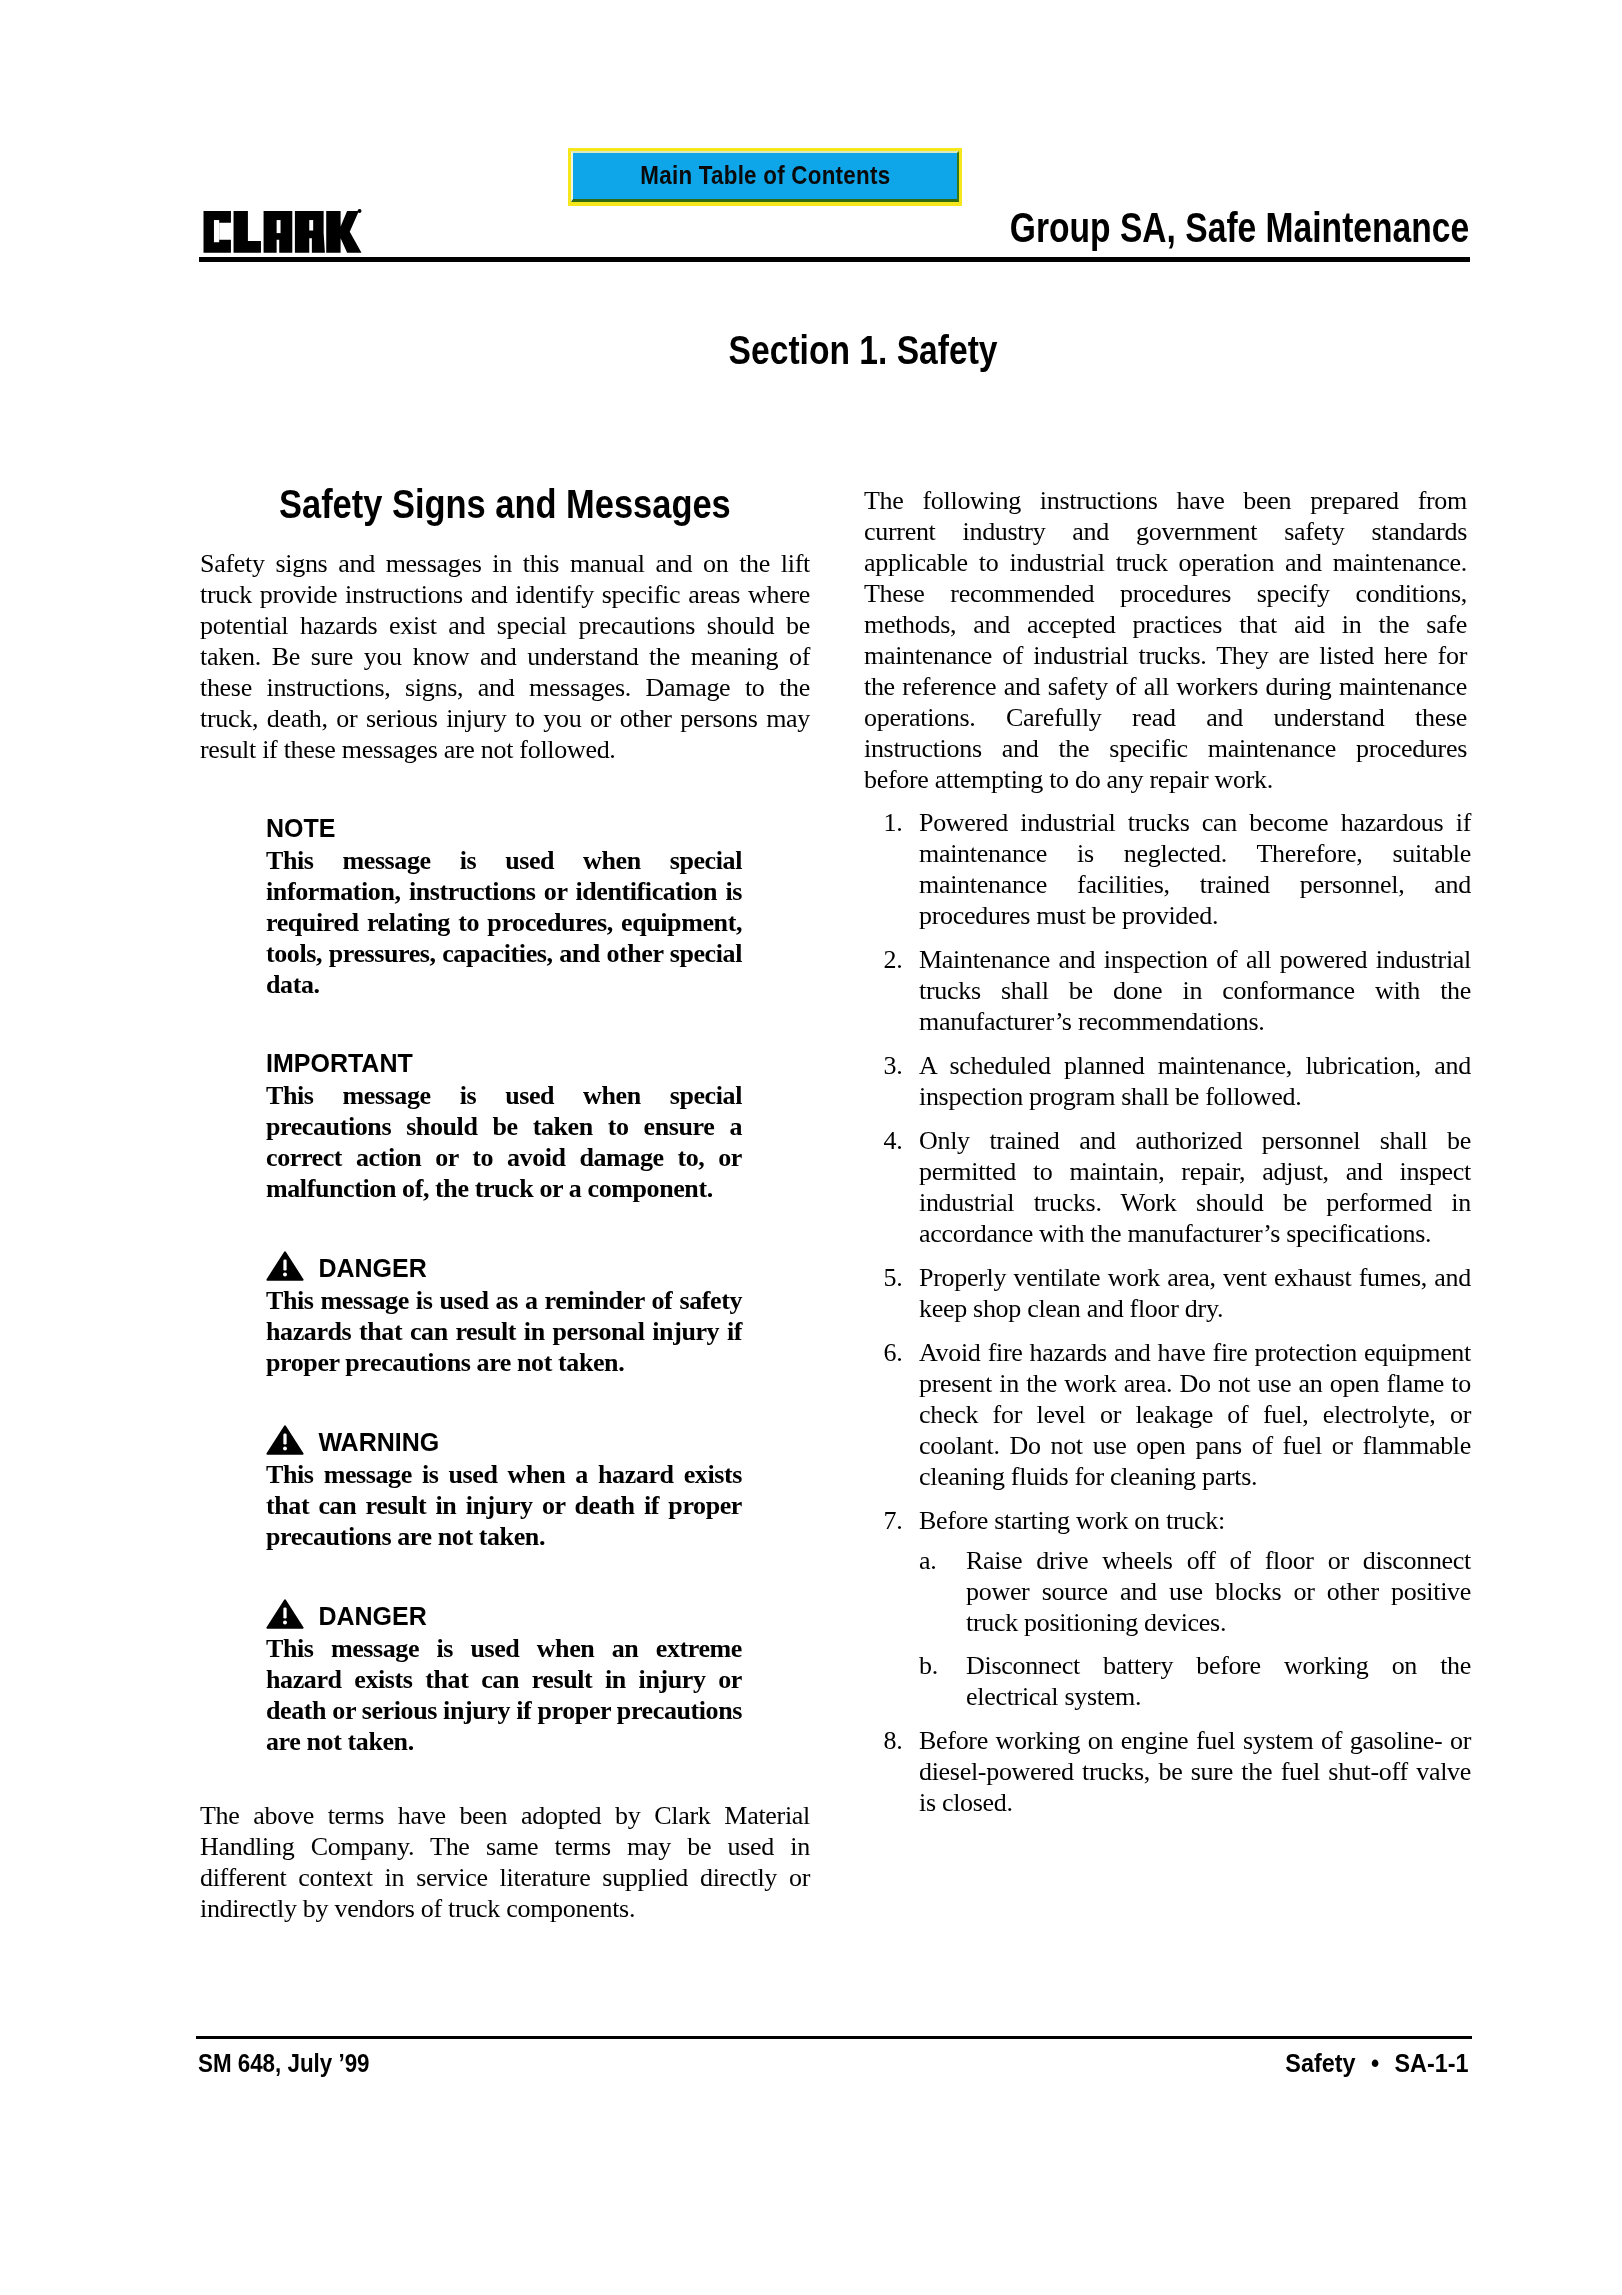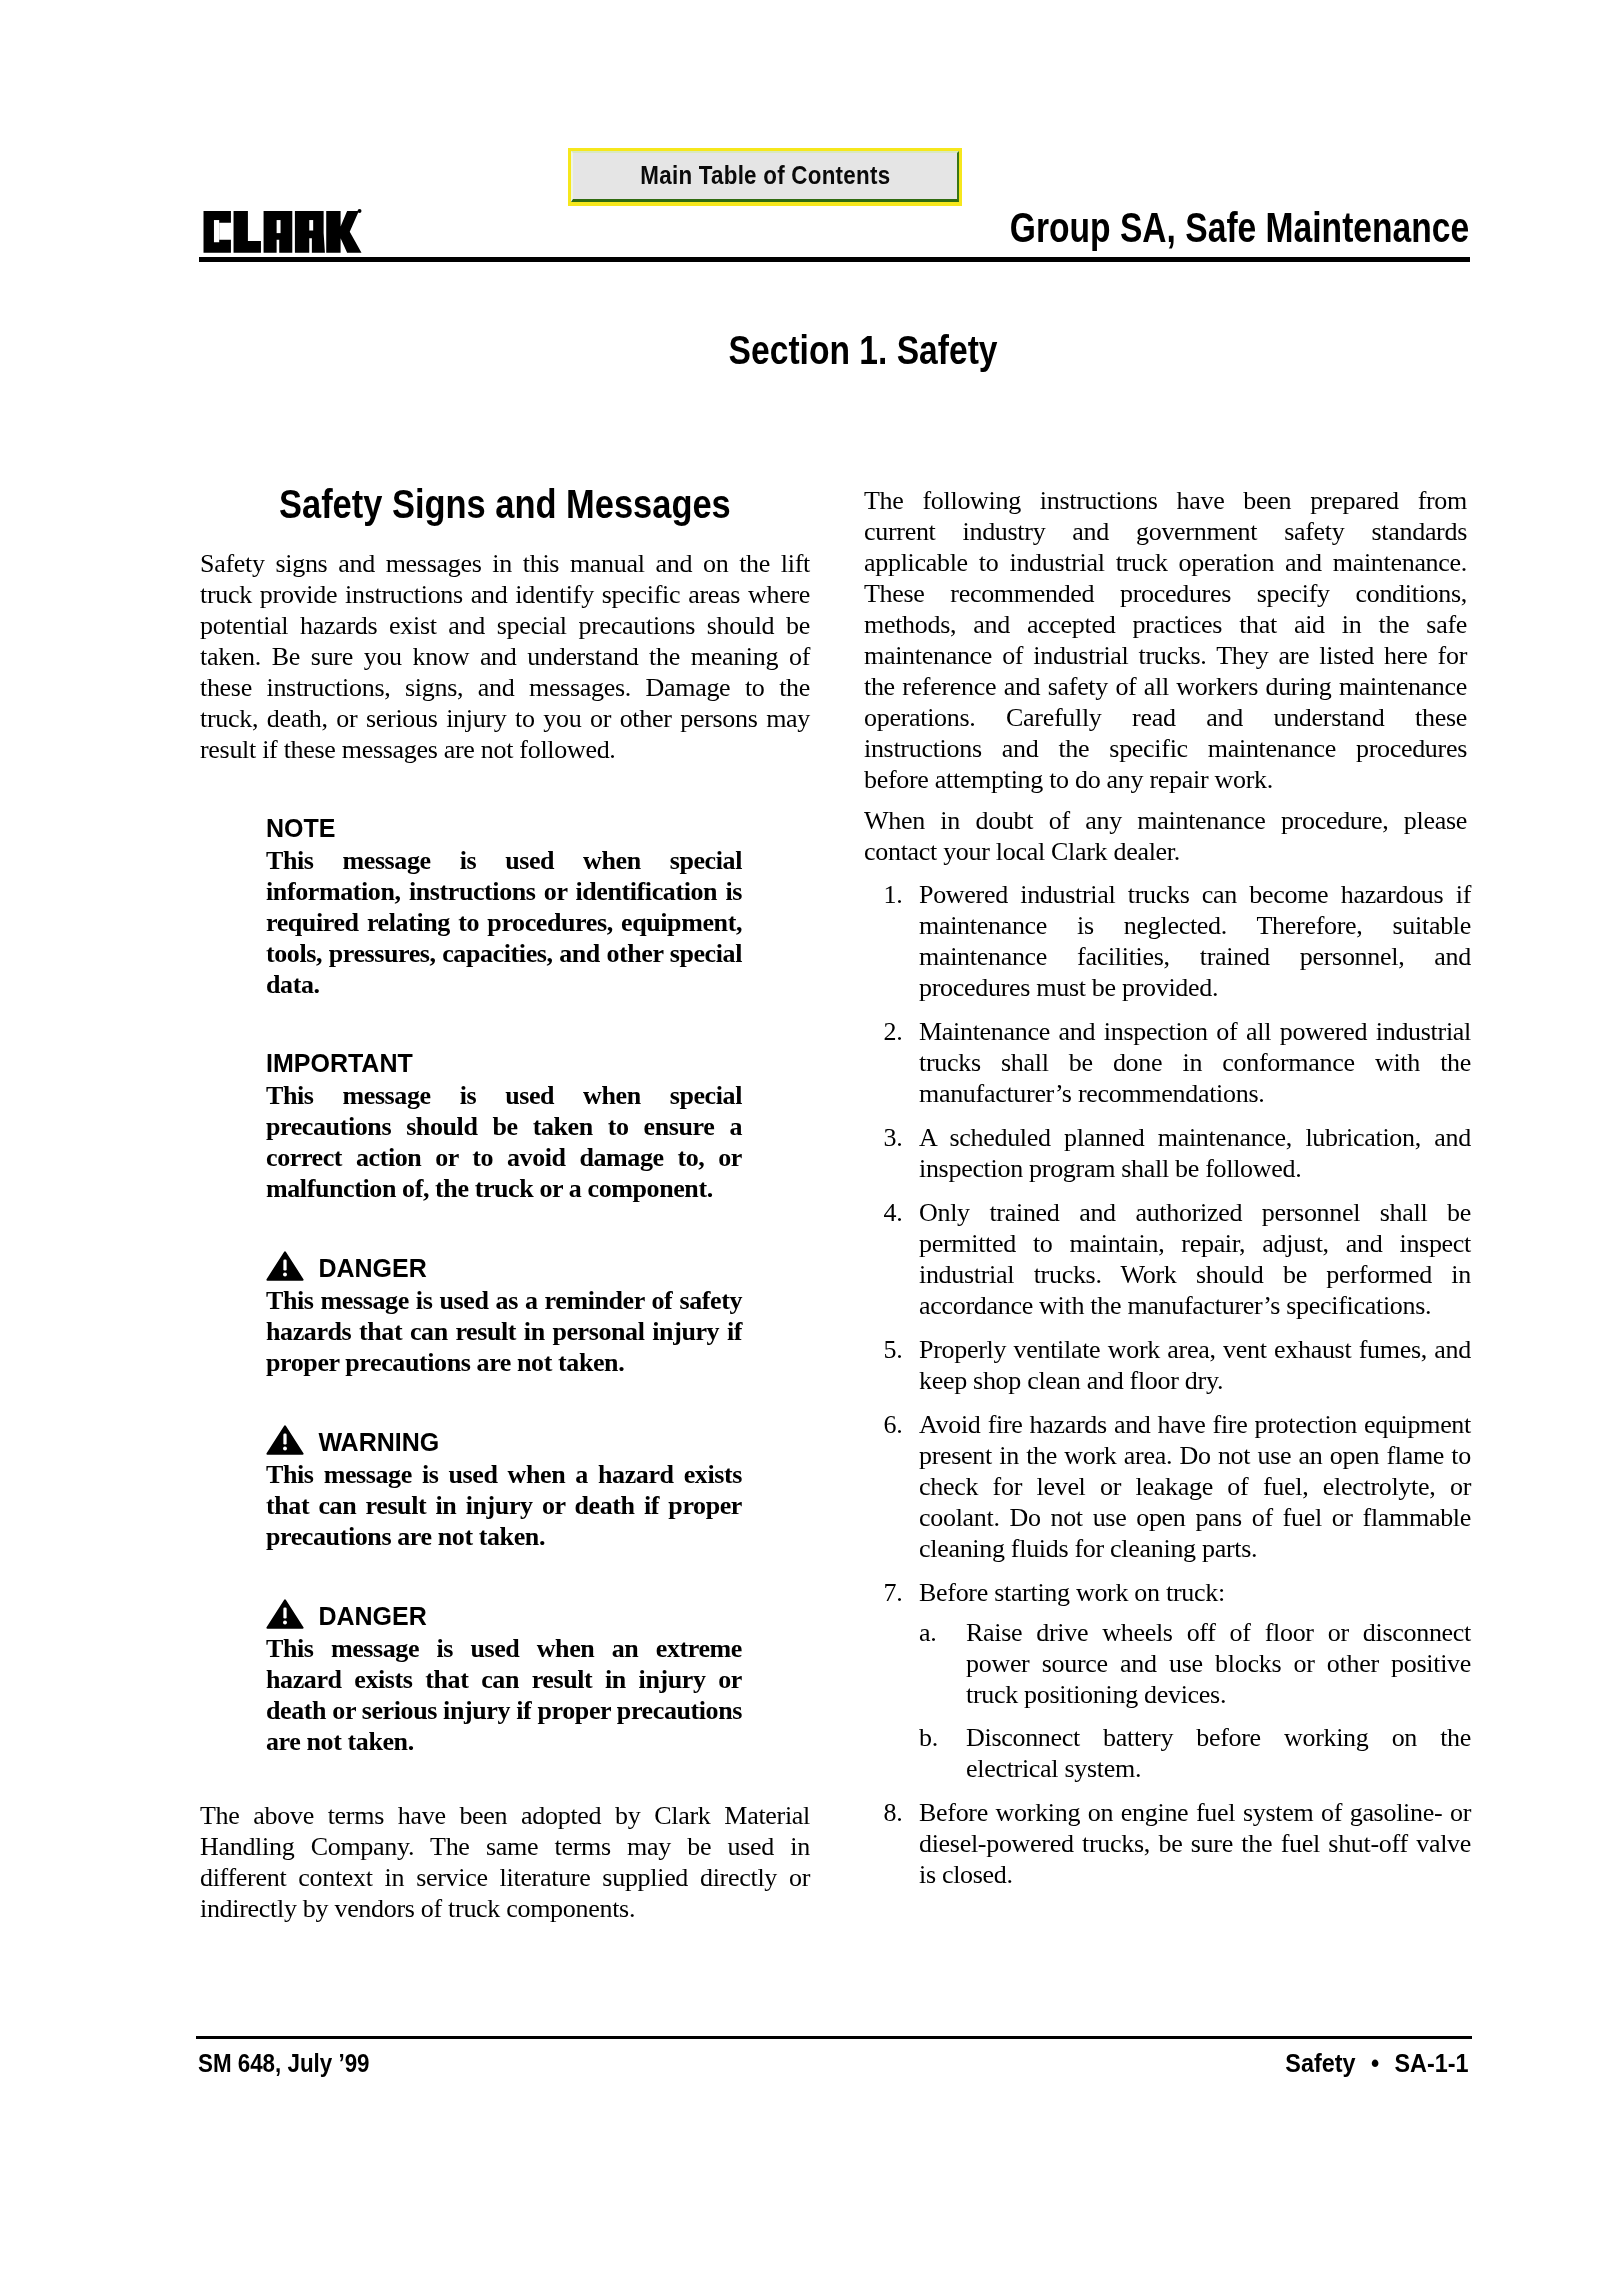--- a/index.html
+++ b/index.html
@@ -6,21 +6,21 @@
     body { width: 1623px; height: 2295px; position: relative; overflow: hidden; color: #000; }
 
     
     .toc-btn {
       position: absolute; left: 568px; top: 148px; width: 394px; height: 58px;
       background: #f6e71c; box-sizing: border-box; padding: 2.6px 3.3px 3.9px 3.3px;
       cursor: pointer;
     }
     .toc-inner {
       width: 100%; height: 100%; box-sizing: border-box;
-      background: #e5e5e5;
+      background: #0ea5e9;
       border-top: 2.6px solid #d8e8c0; border-left: 2px solid #eef5e2;
       border-bottom: 3.9px solid #2f6a10; border-right: 2.6px solid #3a7714;
       display: flex; align-items: center; justify-content: center;
     }
     .toc-label {
       font-family: "Liberation Sans", sans-serif; font-weight: bold; font-size: 26px;
       color: #0a0a0a; transform: scaleX(0.86); letter-spacing: 0.3px; white-space: nowrap;
     }
 
     
@@ -162,21 +162,20 @@
         </svg><span>DANGER</span>
     </div>
     <div class="notice-body">This message is used when an extreme hazard exists that can result in injury or death or serious injury if proper precautions are not taken.</div>
   </div>
 
   <p class="para" style="margin-top:43px;">The above terms have been adopted by Clark Material Handling Company. The same terms may be used in different context in service literature supplied directly or indirectly by vendors of truck components.</p>
 </div>
 
 <div class="col col-right">
   <p class="para">The following instructions have been prepared from current industry and government safety standards applicable to industrial truck operation and maintenance. These recommended procedures specify conditions, methods, and accepted practices that aid in the safe maintenance of industrial trucks. They are listed here for the reference and safety of all workers during maintenance operations. Carefully read and understand these instructions and the specific maintenance procedures before attempting to do any repair work.</p>
-  <p class="para">When in doubt of any maintenance procedure, please contact your local Clark dealer.</p>
 
   <ol class="list">
     <li><span class="num">1.</span><span>Powered industrial trucks can become hazardous if maintenance is neglected. Therefore, suitable maintenance facilities, trained personnel, and procedures must be provided.</span></li>
     <li><span class="num">2.</span><span>Maintenance and inspection of all powered industrial trucks shall be done in conformance with the manufacturer’s recommendations.</span></li>
     <li><span class="num">3.</span><span>A scheduled planned maintenance, lubrication, and inspection program shall be followed.</span></li>
     <li><span class="num">4.</span><span>Only trained and authorized personnel shall be permitted to maintain, repair, adjust, and inspect industrial trucks. Work should be performed in accordance with the manufacturer’s specifications.</span></li>
     <li><span class="num">5.</span><span>Properly ventilate work area, vent exhaust fumes, and keep shop clean and floor dry.</span></li>
     <li><span class="num">6.</span><span>Avoid fire hazards and have fire protection equipment present in the work area. Do not use an open flame to check for level or leakage of fuel, electrolyte, or coolant. Do not use open pans of fuel or flammable cleaning fluids for cleaning parts.</span></li>
     <li><span class="num">7.</span><span>Before starting work on truck:</span>
       <ol class="sublist">

